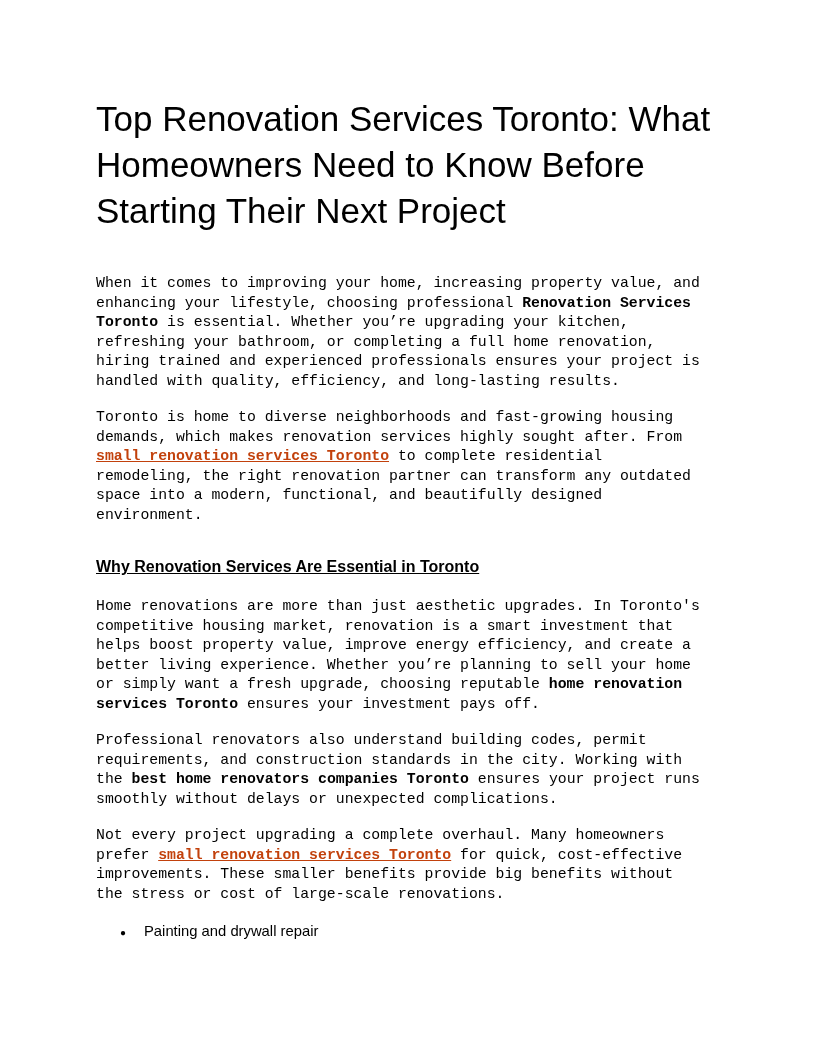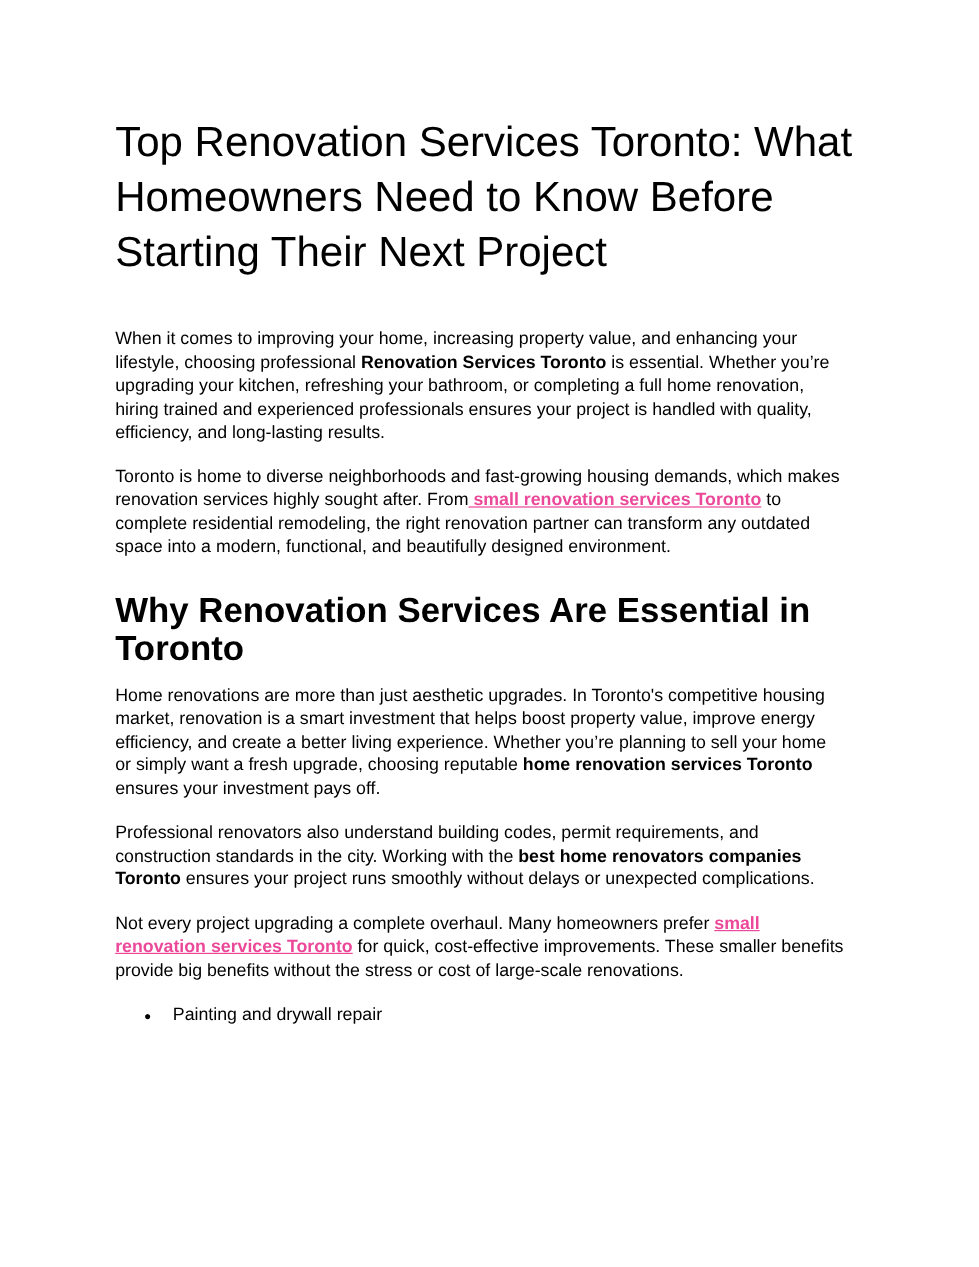--- a/index.html
+++ b/index.html
@@ -21,35 +21,37 @@
   }
   h1.doc-title {
     font-size: 35px;
     line-height: 46px;
     font-weight: 400;
     margin: 0 0 40px 0;
     color: #000000;
     letter-spacing: 0;
   }
   h2.doc-heading {
-    font-size: 29px;
+    font-size: 16px;
     line-height: 32px;
     font-weight: 700;
     margin: 26px 0 14px 0;
     color: #000000;
+    text-decoration: underline;
   }
   p.doc-para {
     font-size: 14.8px;
     line-height: 19.5px;
     margin: 0 16px 17px 0;
     color: #000000;
+    font-family: Liberation Mono, monospace;
   }
   .bold { font-weight: 700; }
   a.doc-link {
-    color: #ec4899;
+    color: #c2410c;
     font-weight: 700;
     text-decoration: underline;
     cursor: pointer;
   }
   ul.doc-list {
     list-style: none;
     margin: 18px 0 0 0;
     padding: 0 0 0 24px;
     font-size: 14.8px;
     line-height: 19.5px;

